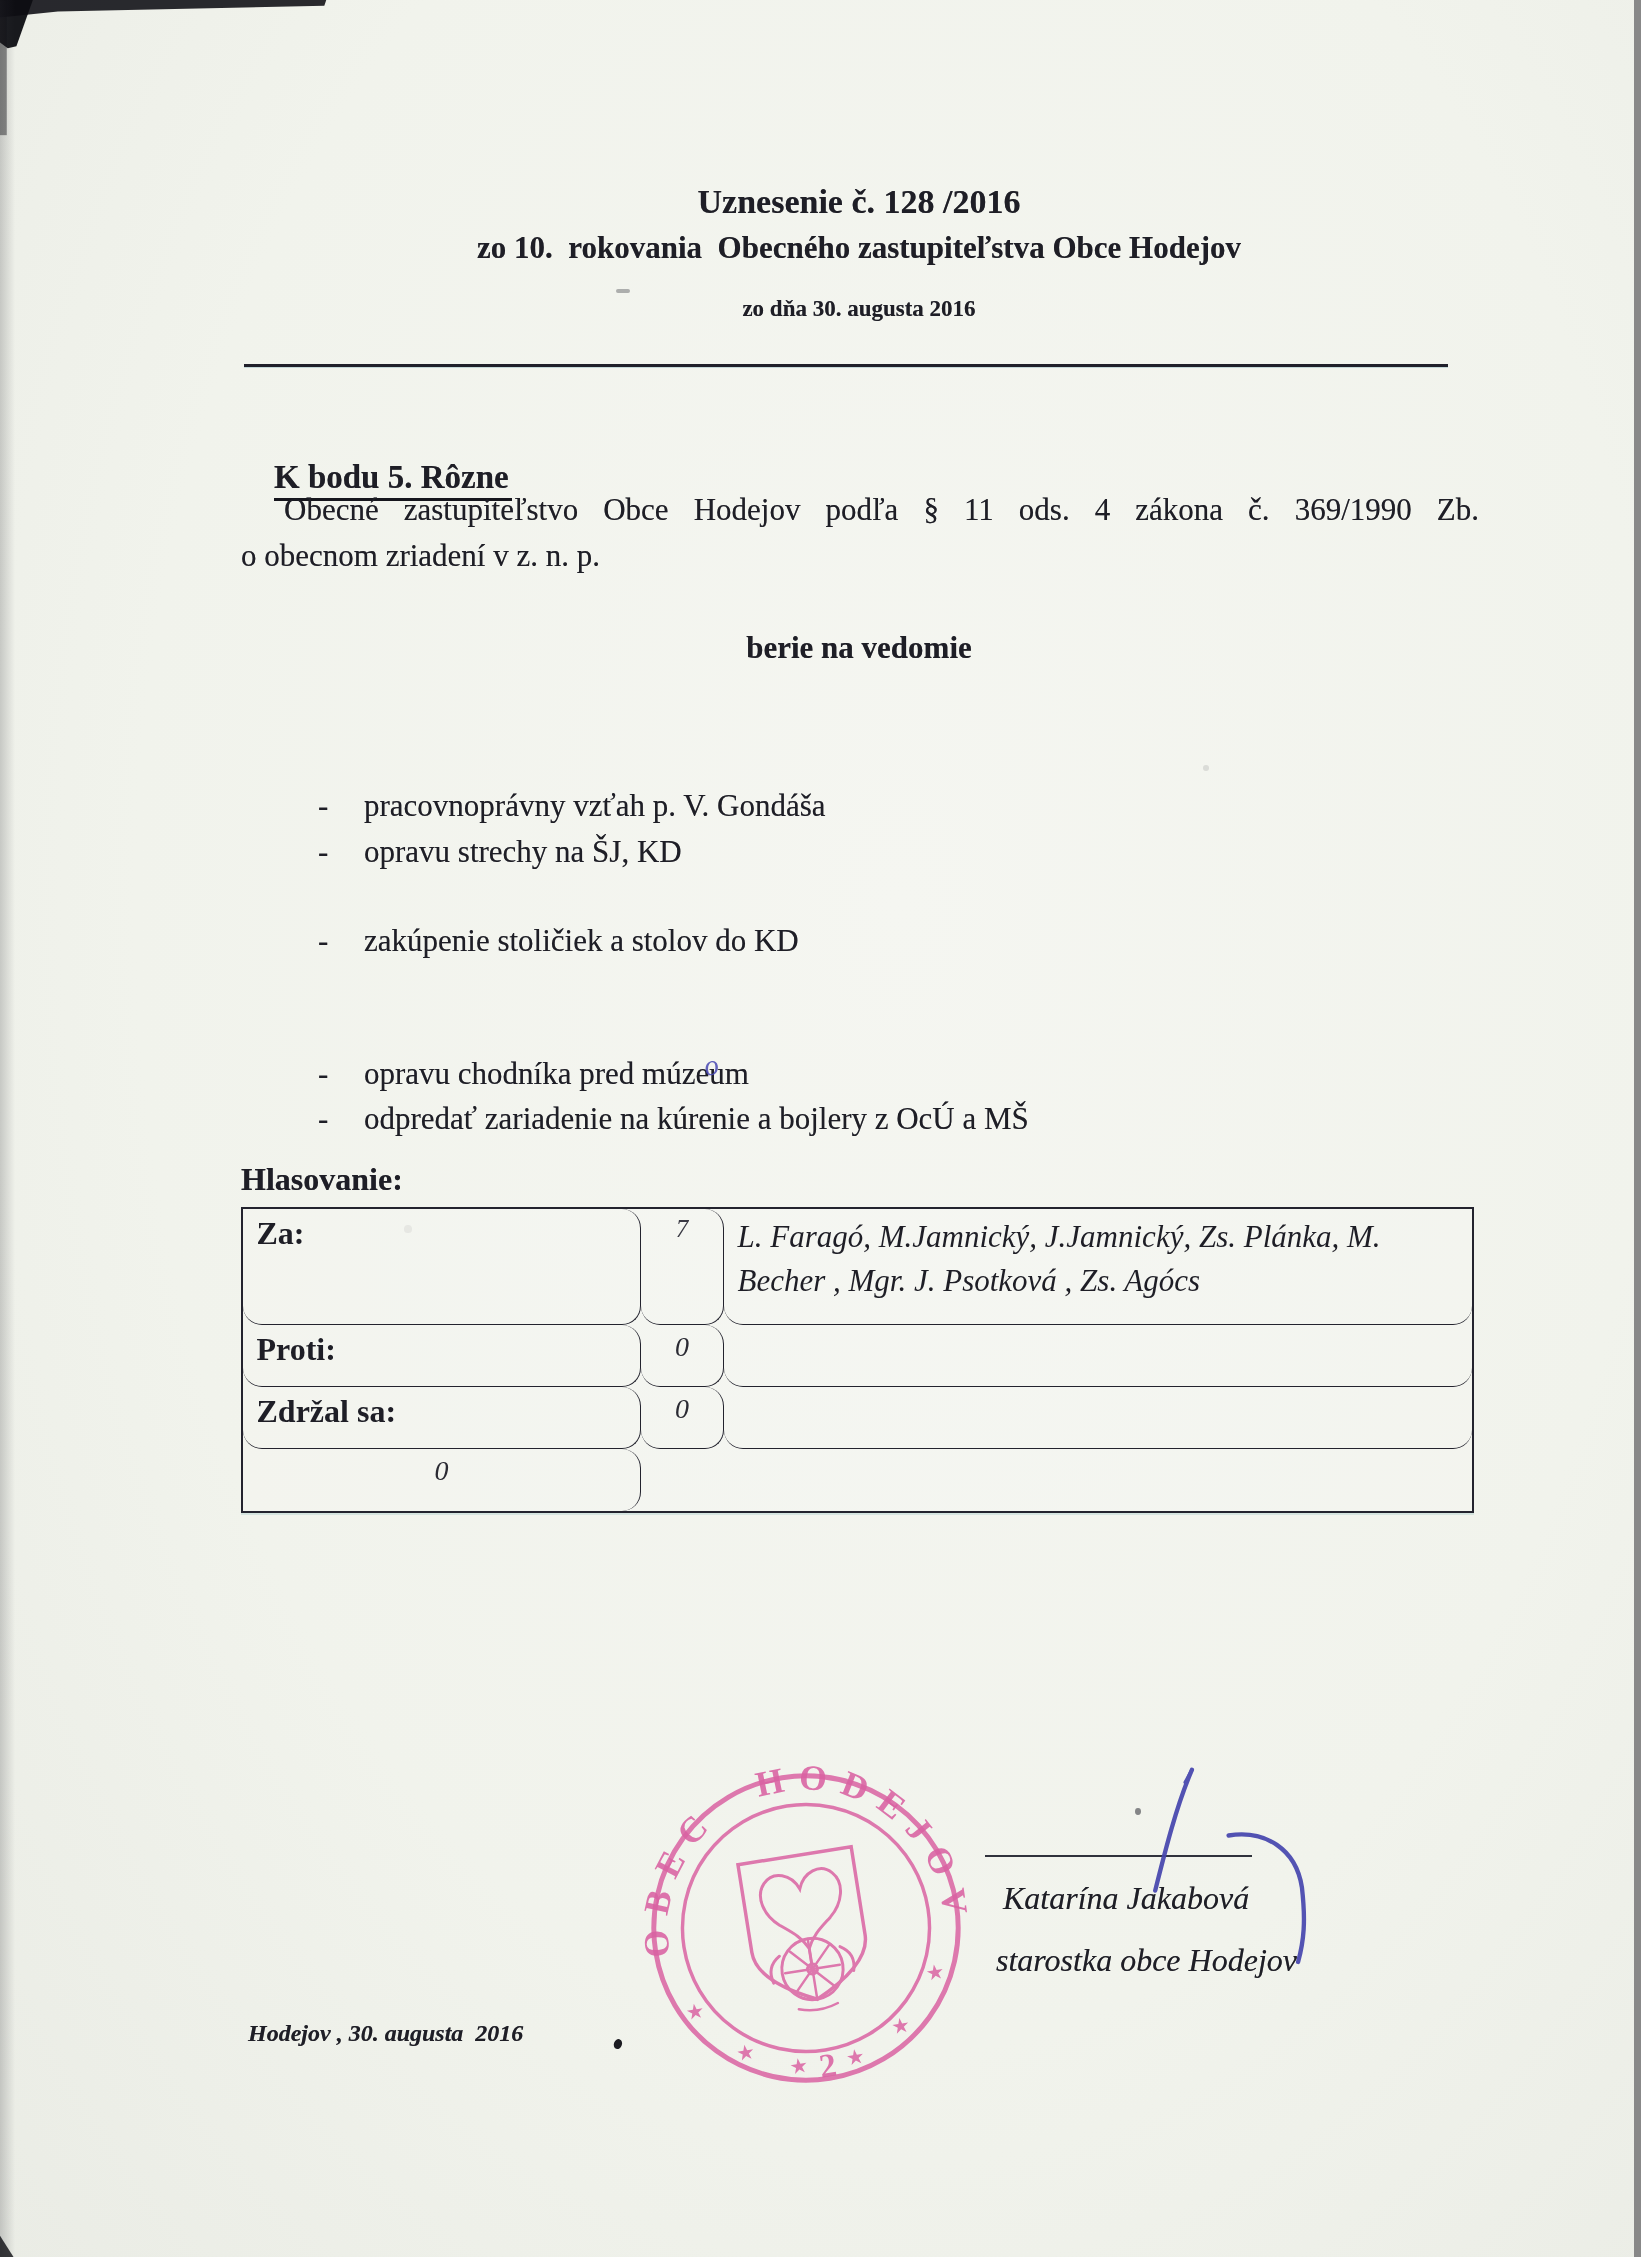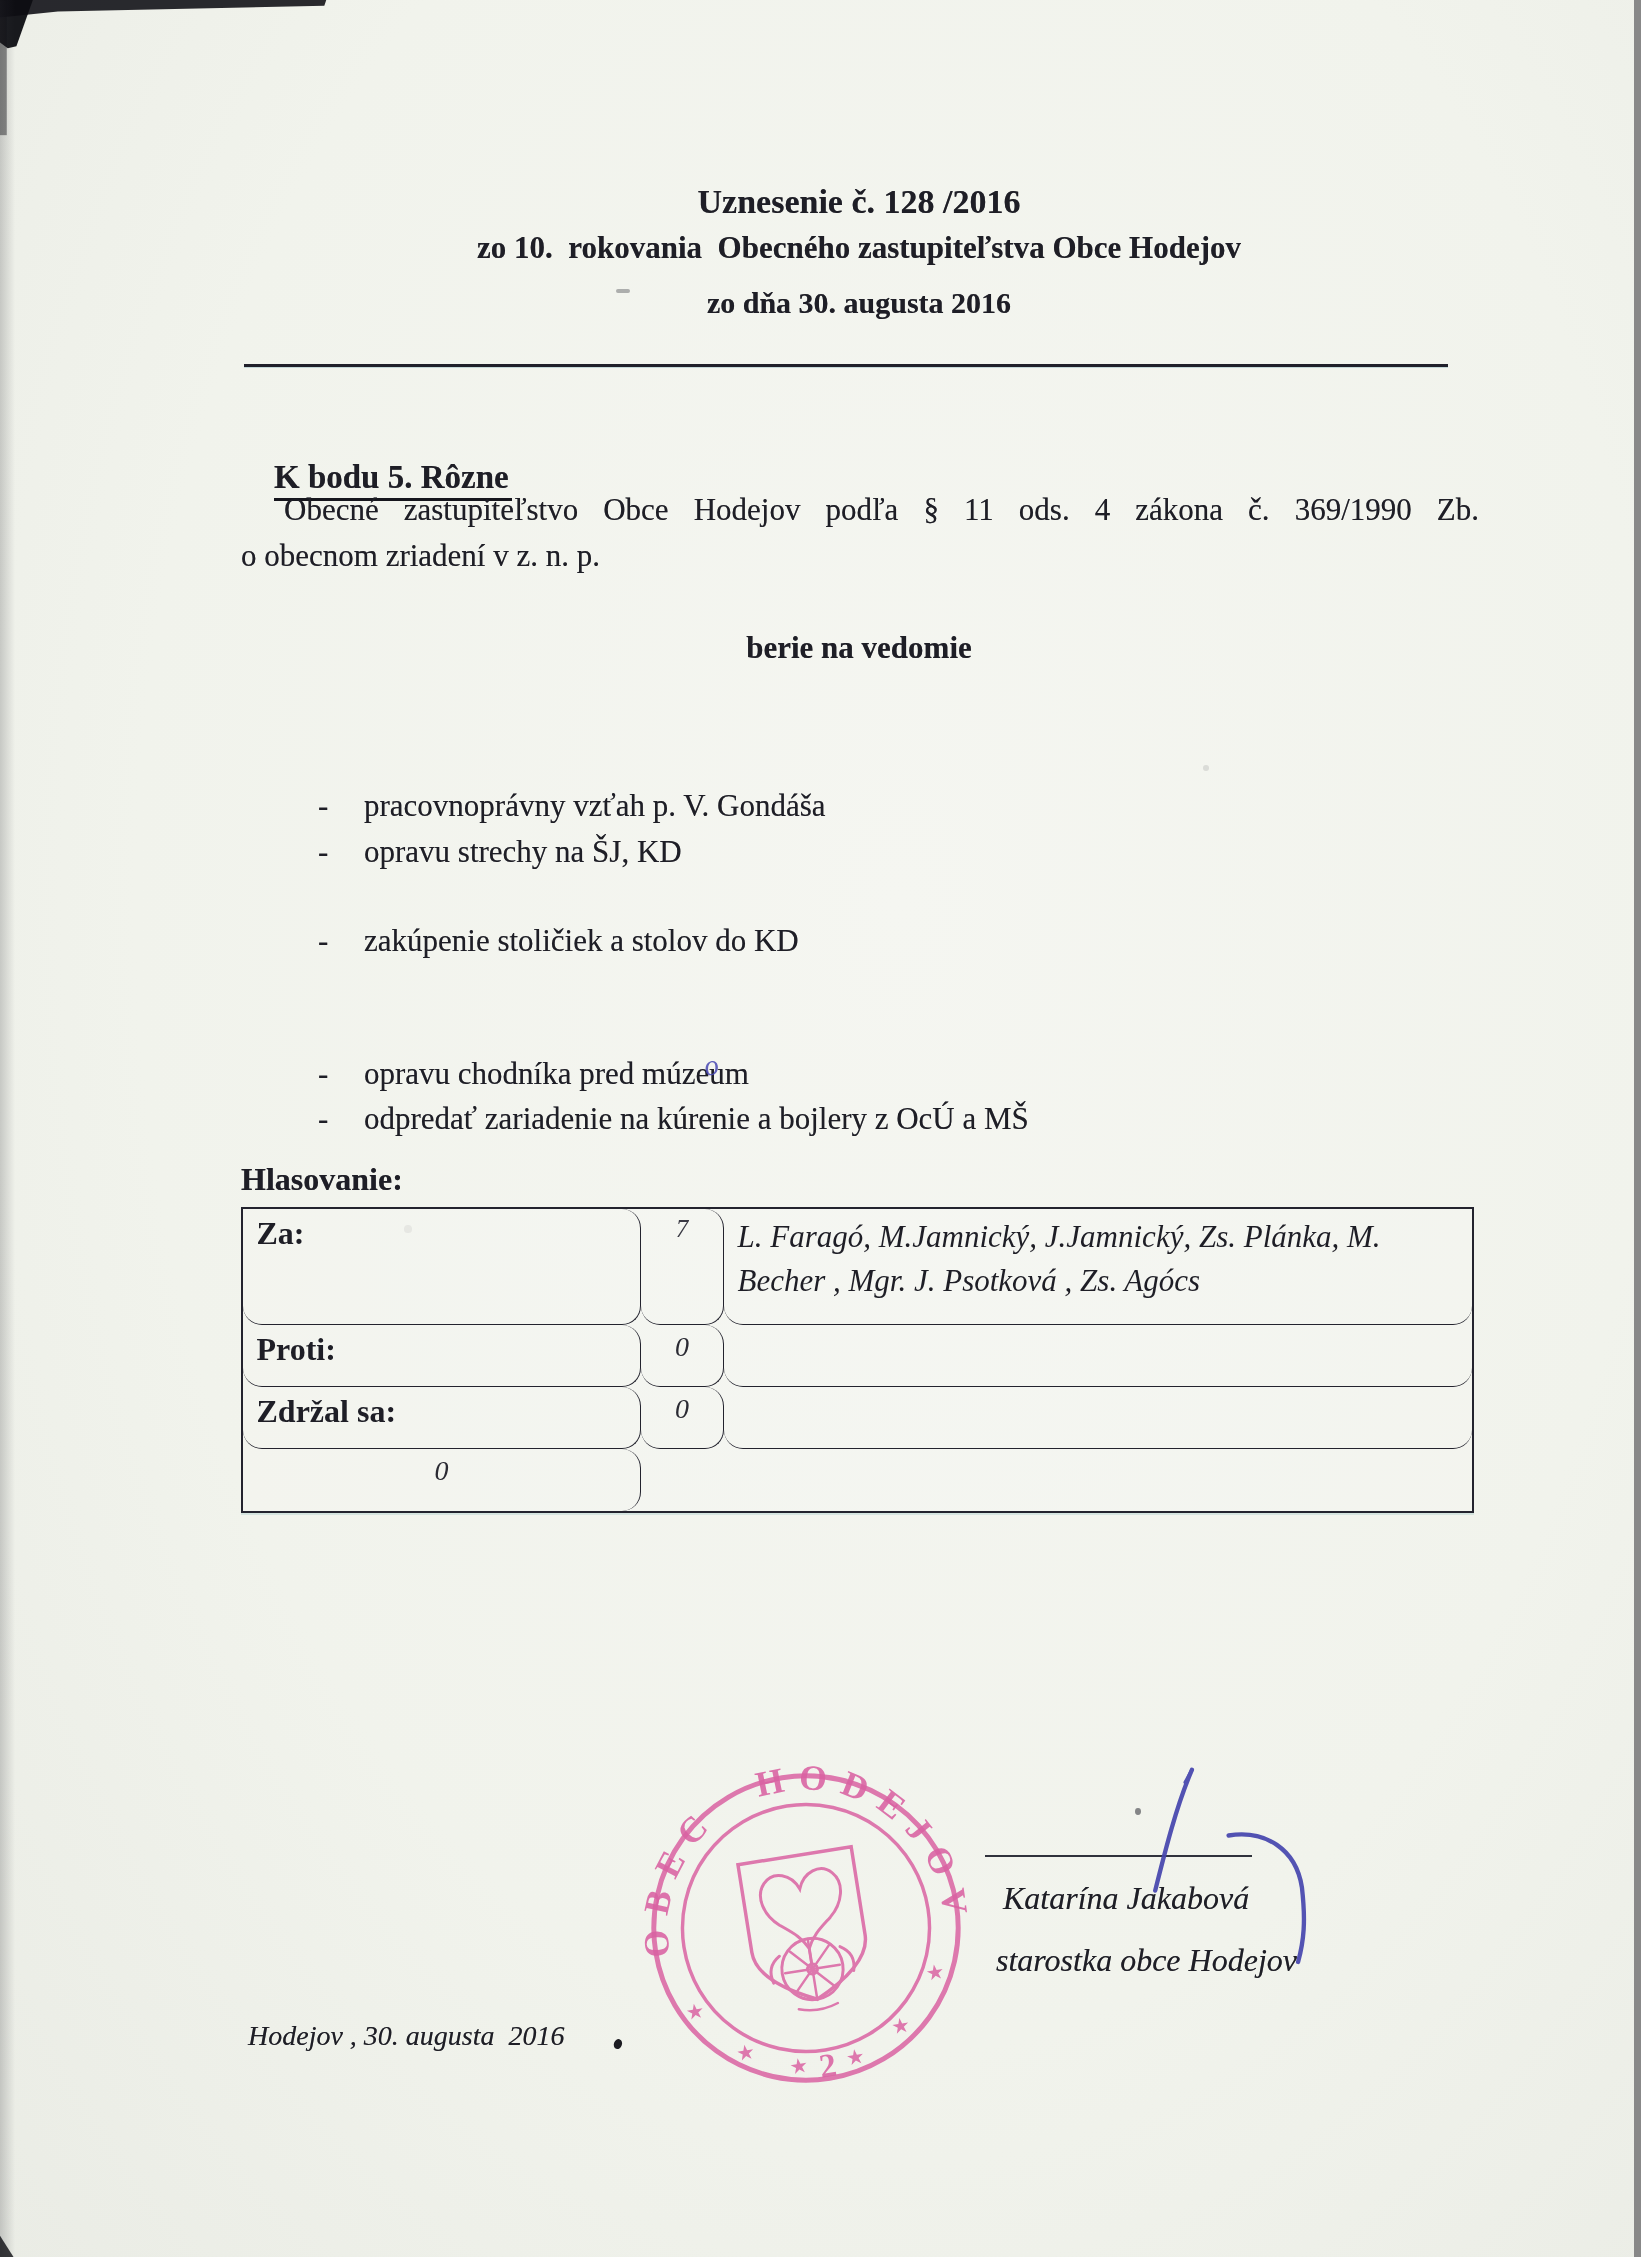--- a/index.html
+++ b/index.html
@@ -59,21 +59,21 @@
   <svg style="position:absolute;left:0;top:2230px;" width="19.3" height="27" viewBox="0 0 20 28">
     <polygon points="0,6 14,28 0,28" fill="#0d0d12" opacity=".8"></polygon>
   </svg>
   <div class="speck" style="left:616px;top:289px;width:13.5px;height:3.9px;opacity:.35;border-radius:1.9px;"></div>
   <div class="speck" style="left:1203px;top:765px;width:5.8px;height:5.8px;opacity:.12;"></div>
   <div class="speck" style="left:1135px;top:1808px;width:5.8px;height:6.8px;opacity:.55;"></div>
   <div class="speck" style="left:404px;top:1225px;width:7.7px;height:7.7px;opacity:.08;"></div>
 
   <div class="t b ctr" style="left:241px;top:183px;width:1236px;font-size:34px;">Uznesenie č. 128 /2016</div>
   <div class="t b ctr" style="left:241px;top:230px;width:1236px;font-size:31px;">zo 10.  rokovania  Obecného zastupiteľstva Obce Hodejov</div>
-  <div class="t b ctr" style="left:241px;top:286px;width:1236px;font-size:30px;">zo dňa 30. augusta 2016</div>
+  <div class="t b ctr" style="left:241px;top:296px;width:1236px;font-size:23px;">zo dňa 30. augusta 2016</div>
 
   <div class="rule"></div>
 
   <div class="t" style="left:241px;top:422px;font-size:33px;">
     <span class="b kbodu">K bodu 5. Rôzne</span>
   </div>
 
   <div class="t" style="left:241px;top:492px;width:1238px;font-size:31px;white-space:normal;text-align:justify;text-align-last:justify;text-indent:43px;">Obecné zastupiteľstvo Obce Hodejov podľa § 11 ods. 4 zákona č. 369/1990 Zb.</div>
   <div class="t" style="left:241px;top:538px;font-size:31px;">o obecnom zriadení v z. n. p.</div>
 
@@ -109,21 +109,21 @@
     <div class="cell vt-names last-col"></div>
 
     <div class="cell vt-label">Zdržal sa:</div>
     <div class="cell vt-count">0</div>
     <div class="cell vt-names last-col"></div>
 
     <div class="cell vt-count last-row">0</div>
     <div class="cell vt-names last-col last-row"></div>
   </div>
 
-  <div class="t i" style="left:248px;top:2020px;font-size:28px;">Hodejov , 30. augusta  2016</div>
+  <div class="t i" style="left:248px;top:2020px;font-size:24px;font-weight:bold;">Hodejov , 30. augusta  2016</div>
   <div class="pen-dot"></div>
 
   <svg style="position:absolute;left:638px;top:1760px;opacity:.92;transform:rotate(-9deg);" width="336" height="336" viewBox="0 0 340 340">
     <g fill="none" stroke="#d8569c" stroke-linecap="round" opacity=".85">
       <circle cx="170" cy="170" r="154" stroke-width="5"></circle>
       <circle cx="170" cy="170" r="125" stroke-width="3.5"></circle>
       <path d="M 112 96 L 228 96 L 228 186 Q 228 216 170 243 Q 112 216 112 186 Z" stroke-width="3.5"></path>
       <path d="M 170 130 C 164 114 146 107 135 119 C 124 131 130 151 144 163 C 155 172 164 178 170 191 C 176 178 185 172 196 163 C 210 151 216 131 205 119 C 194 107 176 114 170 130 Z" stroke-width="3"></path>
       <line x1="170" y1="191" x2="170" y2="208" stroke-width="3"></line>
       <circle cx="170" cy="212" r="31" stroke-width="3"></circle>

